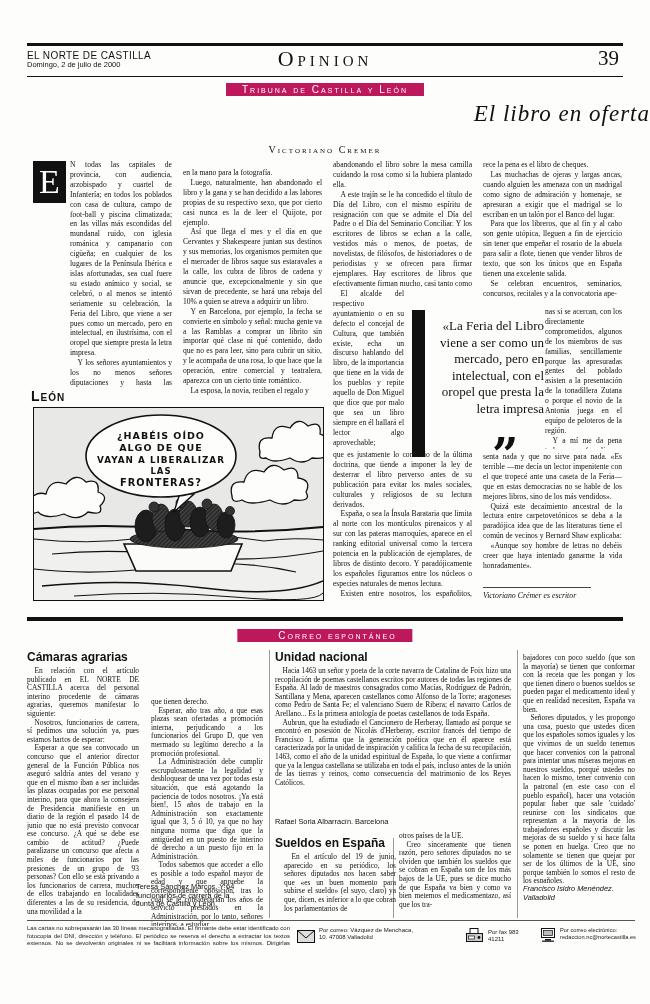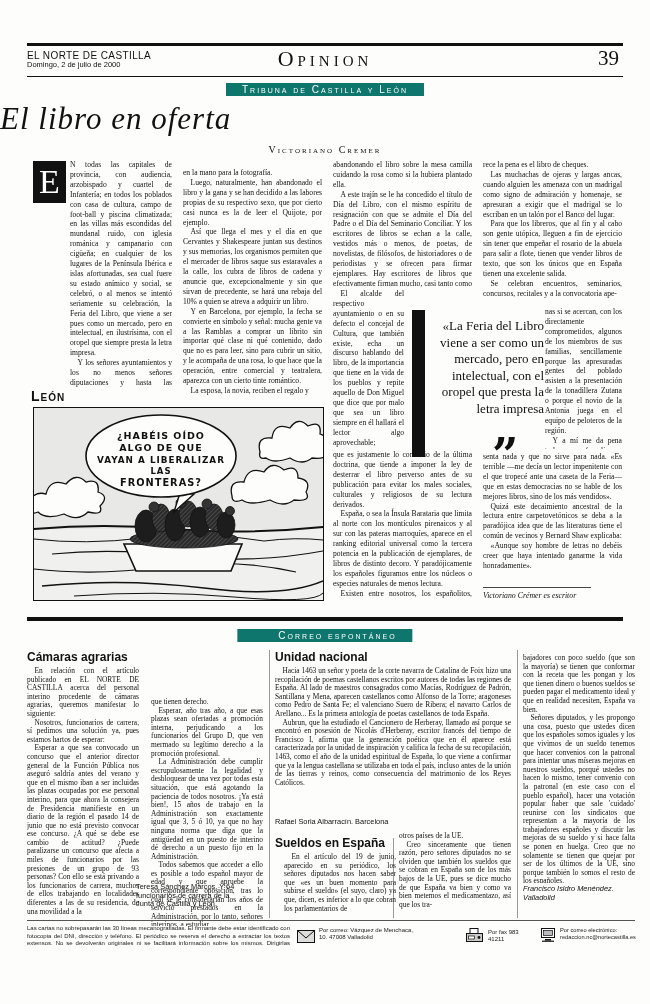--- a/index.html
+++ b/index.html
@@ -1,27 +1,27 @@
 <!DOCTYPE html>
 <html lang="es"><head>
 <meta charset="utf-8">
 <style>
   html,body{margin:0;padding:0;}
   body{width:650px;height:1004px;position:relative;background:#fdfdfc;color:#111;
        font-family:"Liberation Serif",serif;overflow:hidden;}
   .abs{position:absolute;}
   .rule{background:#111;}
-  .grayband{background:#0f766e;color:#fff;font-family:"Liberation Sans",sans-serif;
+  .grayband{background:#be185d;color:#fff;font-family:"Liberation Sans",sans-serif;
             font-variant:small-caps;font-size:10px;letter-spacing:2px;text-align:center;
             padding:1px 16px;white-space:nowrap;}
   .masthead{font-family:"Liberation Sans",sans-serif;font-size:10px;letter-spacing:.4px;font-weight:normal;}
   .dateline{font-family:"Liberation Sans",sans-serif;font-size:7.5px;}
   .sectiontitle{font-variant:small-caps;font-size:22px;letter-spacing:4px;text-align:center;}
   .pageno{font-size:21px;}
-  .arttitle{font-style:italic;font-size:31px;text-align:left;letter-spacing:1px;}
+  .arttitle{font-style:italic;font-size:23px;text-align:right;letter-spacing:1px;}
   .byline{font-variant:small-caps;font-size:10px;letter-spacing:2px;text-align:center;}
   .coltext{font-size:7.6px;line-height:9.9px;text-align:justify;white-space:pre-line;
            overflow:hidden;display:block;hyphens:auto;}
   .colbox{overflow:hidden;}
   .dcap{float:left;width:33px;height:42px;background:#111;color:#fff;font-size:34px;
         line-height:42px;text-align:center;margin:1px 4px 0 0;font-family:"Liberation Serif",serif;}
   .pqtext{font-size:13px;line-height:16.5px;text-align:right;}
   .pqglyph{font-size:46px;line-height:30px;font-weight:bold;font-family:"DejaVu Serif",serif;}
   .footnote{font-style:italic;font-size:7.8px;}
   .ramon{font-family:"Liberation Sans",sans-serif;font-variant:small-caps;font-weight:bold;

